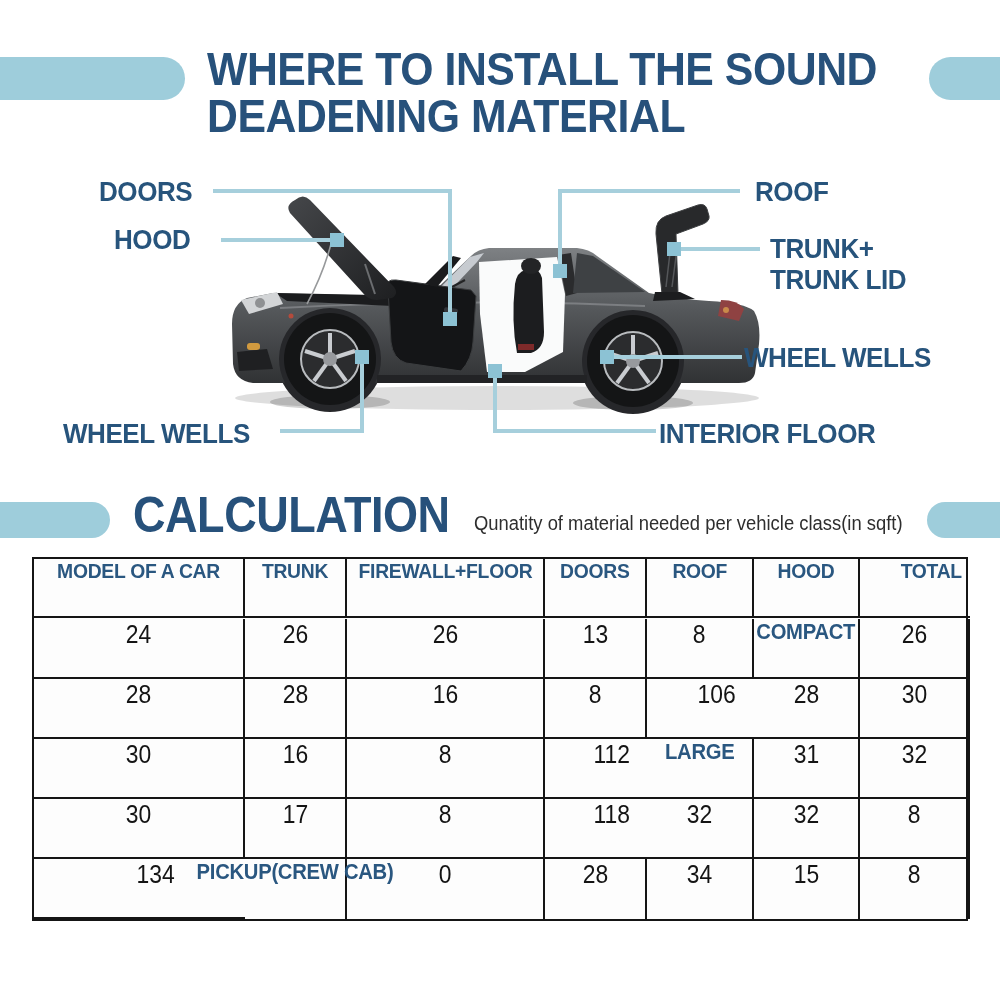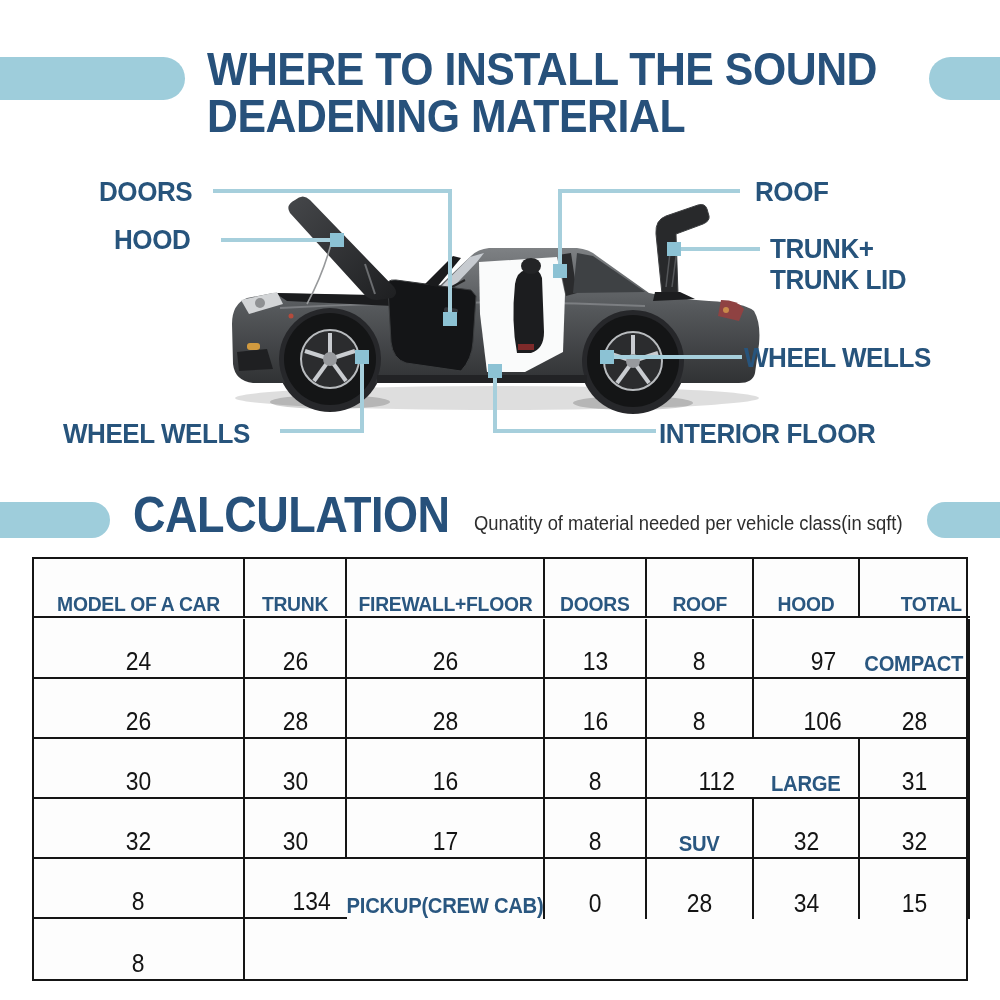--- a/index.html
+++ b/index.html
@@ -45,21 +45,21 @@
   .tbl{
     position:absolute;left:32px;top:557px;width:936px;
     display:grid;
     grid-template-columns:211px 102px 198px 102px 107px 106px 110px;
     grid-auto-rows:60px;
     border:2px solid #151515;box-sizing:border-box;
     background:#fdfdfd;
   }
   .tbl > div{
     border-right:2px solid #151515;border-bottom:2px solid #151515;
-    display:flex;align-items:flex-end;justify-content:center;
+    display:flex;align-items:flex-start;justify-content:center;
     box-sizing:border-box;text-align:center;
   }
   .tbl > div.lastcol{border-right:none;padding-left:32px;}
   .tbl > div.lastrow{border-bottom:none;}
   .th{height:59px;}
   .th span,.model span{
     color:#2A5780;font-weight:800;font-size:21px;letter-spacing:-0.3px;
     transform:scaleX(0.92);display:inline-block;white-space:nowrap;
   }
   .model span{font-size:22px;}
@@ -244,23 +244,20 @@
     </div>
   <div class="val">
       <span>26</span>
     </div>
   <div class="val">
       <span>13</span>
     </div>
   <div class="val">
       <span>8</span>
     </div>
-  <div class="val lastcol">
-      <span>97</span>
-    </div>
 
   <div class="model">
       <span>COMPACT</span>
     </div>
   <div class="val">
       <span>26</span>
     </div>
   <div class="val">
       <span>28</span>
     </div>
@@ -307,24 +304,24 @@
     </div>
   <div class="val">
       <span>30</span>
     </div>
   <div class="val">
       <span>17</span>
     </div>
   <div class="val">
       <span>8</span>
     </div>
-
-  <div class="model">
-      <span>SUV</span>
-    </div>
+  <div class="val lastcol">
+      <span>118</span>
+    </div>
+
   <div class="val">
       <span>32</span>
     </div>
   <div class="val">
       <span>32</span>
     </div>
   <div class="val">
       <span>8</span>
     </div>
   <div class="val lastcol">

